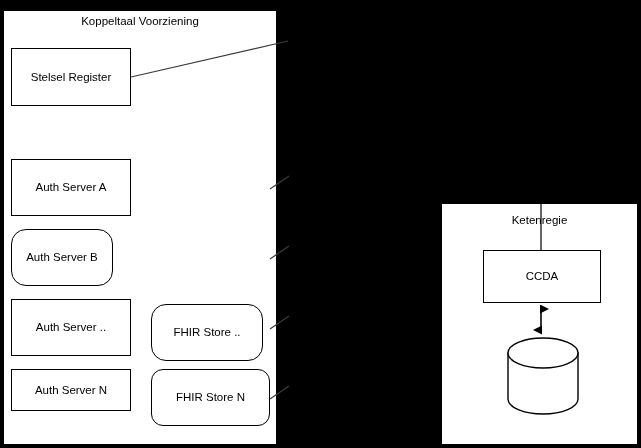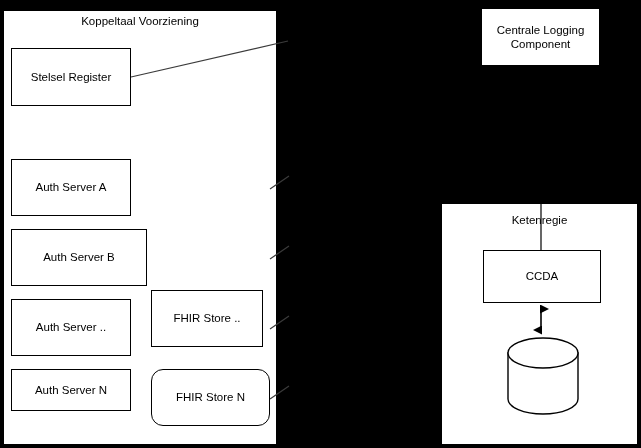--- a/index.html
+++ b/index.html
@@ -96,38 +96,35 @@
     </g>
   </svg>
 
   <div class="node" style="left:11px; top:48px; width:120px; height:58px;">
     <span>Stelsel Register</span>
   </div>
 
   <div class="node" style="left:11px; top:159px; width:120px; height:57px;">
     <span>Auth Server A</span>
   </div>
-  <div class="node" style="left:11px; top:229px; width:136px; height:57px;">
+  <div class="node" style="left:11px; top:229px; width:102px; height:57px;border-radius:15px;">
     <span>Auth Server B</span>
   </div>
   <div class="node" style="left:11px; top:299px; width:120px; height:57px;">
     <span>Auth Server ..</span>
   </div>
   <div class="node" style="left:11px; top:369px; width:120px; height:42px;">
     <span>Auth Server N</span>
   </div>
 
-  <div class="node" style="left:151px; top:290px; width:112px; height:57px;">
+  <div class="node" style="left:151px; top:304px; width:112px; height:57px;border-radius:15px;">
     <span>FHIR Store ..</span>
   </div>
   <div class="node" style="left:151px; top:369px; width:119px; height:57px;border-radius:12px;">
     <span>FHIR Store N</span>
   </div>
 
-  <div class="node" style="left:481px; top:8px; width:119px; height:58px; padding:0 6px;">
-    <span>Centrale Logging Component</span>
-  </div>
 
   <div class="node" style="left:483px; top:250px; width:118px; height:53px;">
     <span>CCDA</span>
   </div>
 
 </div>
 
 </body></html>

